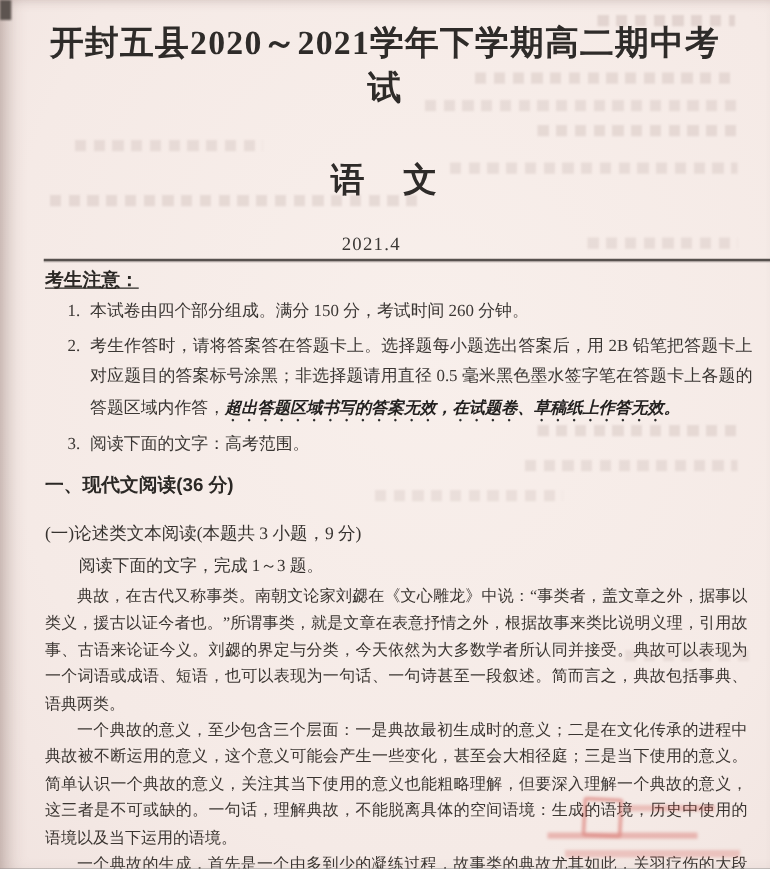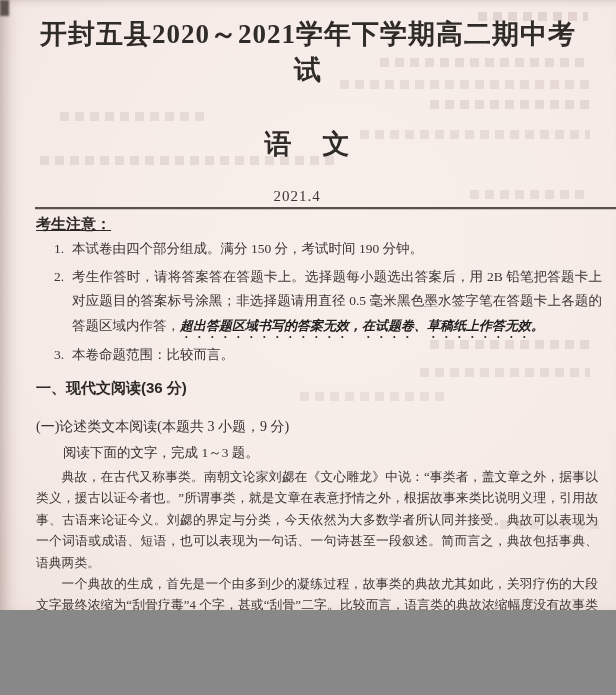--- a/index.html
+++ b/index.html
@@ -1,17 +1,17 @@
 <!DOCTYPE html>
 <html><head>
 <meta charset="utf-8">
 <style>
   html,body{margin:0;padding:0;background:#888;}
   .page{
-    position:relative;width:616px;height:610px;overflow:hidden;
+    position:relative;width:616px;height:695px;overflow:hidden;
     background:radial-gradient(ellipse at 55% 40%, #f8efeb 0%, #f5eae6 70%, #f1e4e0 100%);
     font-family:"Liberation Serif", serif;color:#34302d;
     box-shadow:inset 14px 0 16px -10px rgba(120,90,85,.45), inset 0 6px 10px -8px rgba(120,90,85,.35);
   }
   
   .exam-title{
     margin:16px 30px 0 30px;text-align:center;
     font-size:27px;font-weight:700;letter-spacing:1px;color:#2e2b29;
   }
   .subject-title{
@@ -94,41 +94,42 @@
     <div class="subject-title">语　文</div>
     <div class="exam-date">2021.4</div>
     <div class="header-rule"></div>
   </header>
 
   <section class="notice">
     <div class="notice-head">考生注意：</div>
 
     <div class="notice-item">
       <span class="num">1.</span>
-      <span class="txt">本试卷由四个部分组成。满分 150 分，考试时间 190 分钟。</span>
+      <span class="txt">本试卷由四个部分组成。满分 150 分，考试时间 260 分钟。</span>
     </div>
 
     <div class="notice-item">
       <span class="num">2.</span>
       <span class="txt"><span>考生作答时，请将答案答在答题卡上。选择题每小题选出答案后，用 2B 铅笔把答题卡上对应题目的答案标号涂黑；非选择题请用直径 0.5 毫米黑色墨水签字笔在答题卡上各题的答题区域内作答，</span><span class="emph">超出答题区域书写的答案无效，在试题卷、草稿纸上作答无效。</span></span>
     </div>
 
     <div class="notice-item">
       <span class="num">3.</span>
-      <span class="txt">本卷命题范围：比较而言。</span>
+      <span class="txt">阅读下面的文字：高考范围。</span>
     </div>
   </section>
 
   <section class="reading">
     <div class="part-head">一、现代文阅读(36 分)</div>
     <div class="subpart-head">(一)论述类文本阅读(本题共 3 小题，9 分)</div>
     <div class="instruction">阅读下面的文字，完成 1～3 题。</div>
 
     <div class="passage">
       <p>典故，在古代又称事类。南朝文论家刘勰在《文心雕龙》中说：“事类者，盖文章之外，据事以类义，援古以证今者也。”所谓事类，就是文章在表意抒情之外，根据故事来类比说明义理，引用故事、古语来论证今义。刘勰的界定与分类，今天依然为大多数学者所认同并接受。典故可以表现为一个词语或成语、短语，也可以表现为一句话、一句诗甚至一段叙述。简而言之，典故包括事典、语典两类。</p>
+      <p>一个典故的意义，至少包含三个层面：一是典故最初生成时的意义；二是在文化传承的进程中典故被不断运用的意义，这个意义可能会产生一些变化，甚至会大相径庭；三是当下使用的意义。简单认识一个典故的意义，关注其当下使用的意义也能粗略理解，但要深入理解一个典故的意义，这三者是不可或缺的。一句话，理解典故，不能脱离具体的空间语境：生成的语境，历史中使用的语境以及当下运用的语境。</p>
       <p>一个典故的生成，首先是一个由多到少的凝练过程，故事类的典故尤其如此，关羽疗伤的大段文字最终浓缩为“刮骨疗毒”4 个字，甚或“刮骨”二字。比较而言，语言类的典故浓缩幅度没有故事类那么大，但也必须有此过程，如修齐治平，就是对《礼记·大学》中开篇一大段文字的凝练，见贤思齐背后还隐含着“见不贤而内自省也”。其次，一个典故的最终形成，还需要一个意义逐渐明确、固定的过程，典故生成的最初意义往往具有多种思想倾向，在生成之后的话语实践中借助新的具体语境被反复陈述，倾向渐趋固定，意义逐渐明朗，由此被大多数学者认可并使用。关羽刮骨的典故可以指向受伤，可以指向疼痛，也可以指向勇敢无畏，而在文人的反复引用中，最终固定在了意</p>
     </div>
   </section>
 
   <div class="watermark">
     <div class="seal"></div>
     <div class="bar1"></div>
     <div class="bar2"></div>
     <div class="bar3"></div>
   </div>

